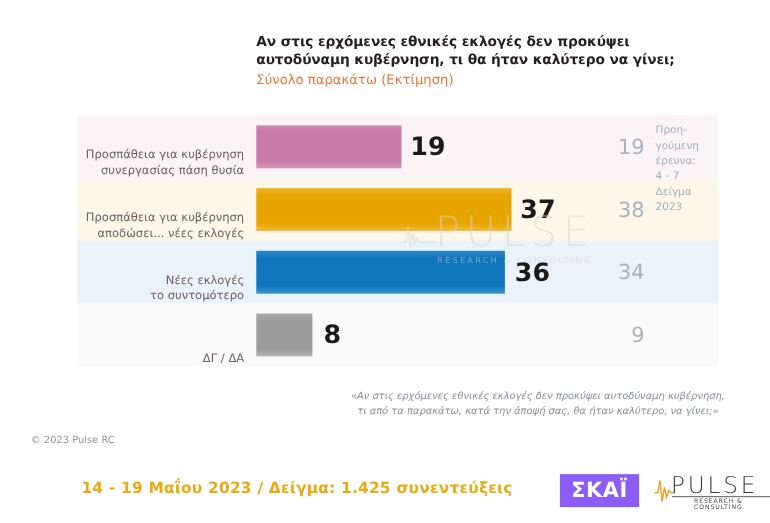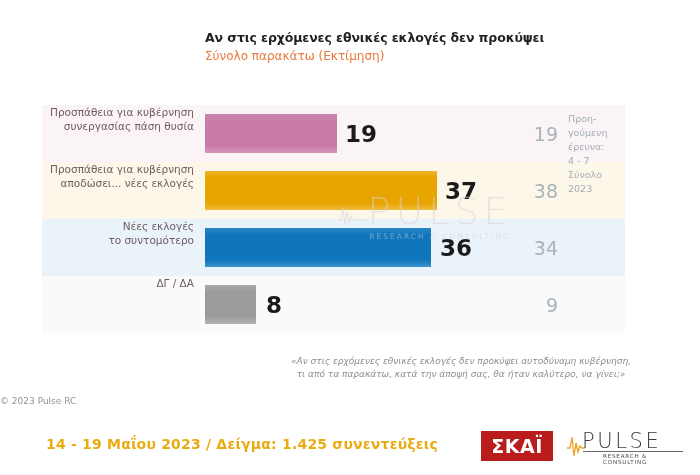--- a/index.html
+++ b/index.html
@@ -2,21 +2,21 @@
 <html><head>
 <meta charset="utf-8">
 <style>
   * { box-sizing: border-box; margin: 0; padding: 0; }
   html, body {
     width: 700px; height: 475px;
     font-family: "DejaVu Sans", "Liberation Sans", sans-serif;
     background: #ffffff;
     overflow: hidden;
   }
-  #stage { position: relative; width: 618px; height: 475px; background: #ffffff; }
+  #stage { position: relative; width: 618px; height: 475px; background: #ffffff; margin-left: 28px; }
 
   
   #header { position: absolute; left: 205px; top: 30px; width: 430px; }
   #title-l1, #title-l2 {
     font-size: 12.5px; font-weight: bold; color: #231f20;
     line-height: 16px; letter-spacing: -0.1px;
   }
   #subtitle {
     margin-top: 3px; font-size: 12px; color: #e8793c; line-height: 15px;
   }
@@ -27,21 +27,21 @@
   .row .band {
     position: absolute; left: 42px; top: 0; width: 583px; height: 100%;
   }
   .row.r1 .band { background: #faf4f7; }
   .row.r2 .band { background: #fdf7e9; }
   .row.r3 .band { background: #eaf3fa; }
   .row.r4 .band { background: #fafafa; }
 
   .cat-label {
     position: absolute; left: 42px; top: 0; width: 160px; height: 100%;
-    display: flex; align-items: flex-start; justify-content: flex-end;
+    display: flex; align-items: flex-end; justify-content: flex-end;
     padding-right: 8px;
     font-size: 10.5px; color: #6f5c60; line-height: 14px; text-align: right;
   }
 
   .bar {
     position: absolute; left: 205px; top: 9px; height: 39px;
   }
   .bar.pink   { background: linear-gradient(180deg,#cb85ad 0%,#c97ba8 18%,#c97ba8 82%,#d696b8 100%); }
   .bar.gold   { background: linear-gradient(180deg,#efb429 0%,#e8a500 18%,#e8a500 82%,#f0bb3e 100%); }
   .bar.blue   { background: linear-gradient(180deg,#2a86c4 0%,#0f76bc 18%,#0f76bc 82%,#3a93cc 100%); }
@@ -91,21 +91,21 @@
   }
 
   
   #footer { position: absolute; left: 0; top: 428px; width: 700px; height: 47px; background:#ffffff; }
   #footer-text {
     position: absolute; left: 46px; top: 8px;
     font-size: 14px; font-weight: bold; color: #e8ab11; letter-spacing: 0.2px;
   }
   #skai-logo {
     position: absolute; left: 481px; top: 3px; width: 72px; height: 30px;
-    background: #b91c1c;
+    background: #8b5cf6;
     display: flex; align-items: center; justify-content: center;
   }
   #skai-text {
     font-size: 19px; font-weight: bold; color: #ffffff; letter-spacing: 0.5px;
     line-height: 19px;
   }
   #pulse-logo { position: absolute; left: 566px; top: 1px; width: 120px; height: 34px; }
   #pulse-word {
     position: absolute; left: 16px; top: 1px;
     font-size: 21px; font-weight: 300; letter-spacing: 2.6px; color: #3b3b3b;
@@ -120,20 +120,21 @@
   }
   #pulse-mark { position: absolute; left: 0px; top: 3px; width: 20px; height: 26px; }
 </style>
 </head>
 <body>
 
 <div id="stage">
 
   <div id="header">
     <div id="title-l1">Αν στις ερχόμενες εθνικές εκλογές δεν προκύψει</div>
+    <div id="title-l2">αυτοδύναμη κυβέρνηση, τι θα ήταν καλύτερο να γίνει;</div>
     <div id="subtitle">Σύνολο παρακάτω   (Εκτίμηση)</div>
   </div>
 
   <div id="rows">
 
     <div class="row r1">
       <div class="band"></div>
       <div class="cat-label">
         <div>
           <div>Προσπάθεια για κυβέρνηση</div>
@@ -183,21 +184,21 @@
       <div class="prev">9</div>
     </div>
 
   </div>
 
   <div id="prev-note">
     <div>Προη-</div>
     <div>γούμενη</div>
     <div>έρευνα:</div>
     <div>4 - 7</div>
-    <div>Σύνολο</div>
+    <div>Δείγμα</div>
     <div>2023</div>
   </div>
 
   <div id="watermark">
     <svg id="wm-pulse-mark" viewBox="0 0 34 34">
       <path d="M2 22 L5 22 L7 9 L9 27 L11 14 L13 24 L15 18 L17 22 L32 22" fill="none" stroke="#d8d4cc" stroke-width="1.4"></path>
     </svg>
     <div id="wm-word">PULSE</div>
     <div id="wm-sub">RESEARCH &amp; CONSULTING</div>
   </div>

